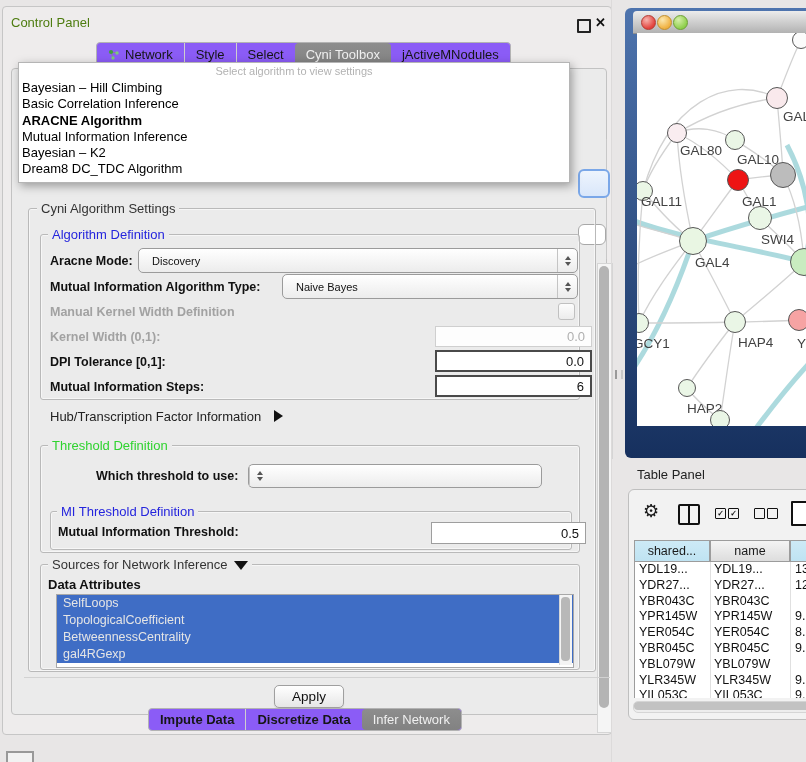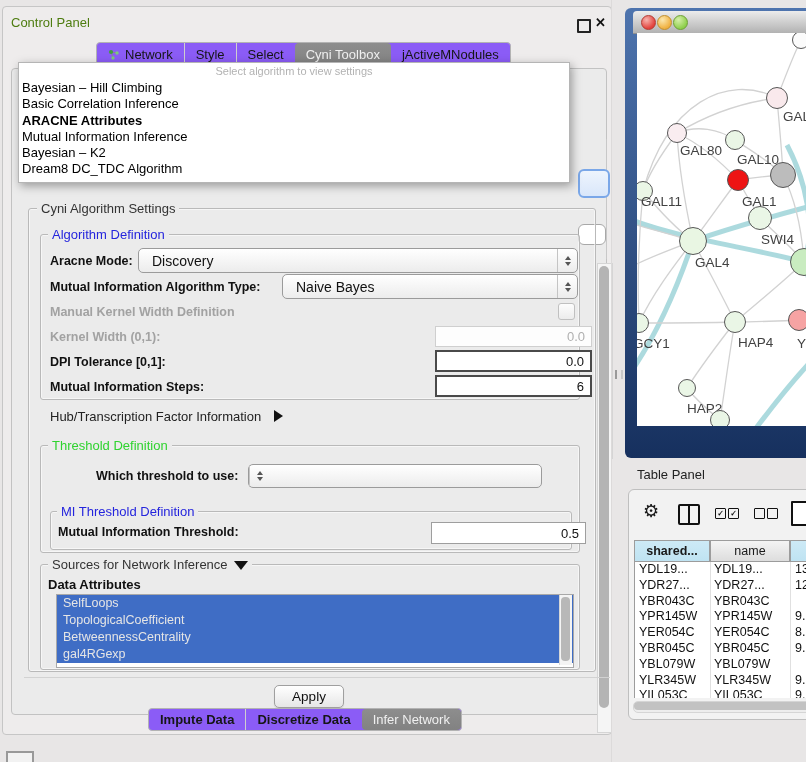--- a/index.html
+++ b/index.html
@@ -38,21 +38,21 @@
   .gtitle{position:absolute;background:#ebebeb;padding:0 4px;font-size:13px;white-space:nowrap;}
   .t-dark{color:#333;}
   .t-blue{color:var(--label_blue,#2424dd);}
   .t-green{color:var(--label_green,#2fd32f);}
 
   .lbl{position:absolute;font-size:12.5px;font-weight:bold;color:#111;white-space:nowrap;}
   .lbl.dim{color:#a2a2a2;}
   .lbl.plain{font-weight:normal;font-size:13px;color:#222;}
 
   .combo{position:absolute;height:23px;border:1px solid #9b9b9b;border-radius:5px;
-    background:linear-gradient(#ffffff,#ececec);display:flex;align-items:center;font-size:14px;}
+    background:linear-gradient(#ffffff,#ececec);display:flex;align-items:center;font-size:11px;}
   .combo .txt{flex:1;padding-left:13px;color:#111;}
   .combo .stepper{width:19px;align-self:stretch;border-left:1px solid #c4c4c4;display:flex;
     flex-direction:column;align-items:center;justify-content:center;gap:2px;}
   .tri-up{width:0;height:0;border-left:3.5px solid transparent;border-right:3.5px solid transparent;border-bottom:4.5px solid #555;}
   .tri-dn{width:0;height:0;border-left:3.5px solid transparent;border-right:3.5px solid transparent;border-top:4.5px solid #555;}
 
   .field{position:absolute;background:#fff;font-size:13px;display:flex;align-items:center;
     justify-content:flex-end;padding:0 6px;color:#111;}
   .field.strong{border:2px solid #4a4a4a;}
   .field.normal{border:1px solid #9e9e9e;}
@@ -117,21 +117,21 @@
     border:1px solid #bfbfbf;border-radius:6px;}
   .gear{left:14px;top:12px;font-size:18px;color:#1a1a1a;line-height:18px;}
   .cols-icon{left:49px;top:14px;width:18px;height:17px;border:2px solid #111;border-radius:2px;}
   .cols-icon::after{content:"";position:absolute;left:50%;top:0;width:2px;height:100%;background:#111;transform:translateX(-50%);}
   .cb{position:absolute;width:9px;height:9px;border:1.5px solid #111;border-radius:1px;font-size:8px;
     line-height:9px;text-align:center;color:#111;font-weight:bold;}
   .doc-icon{left:162px;top:11px;width:16px;height:21px;border:2px solid #111;border-radius:1px;background:#fff;}
 
   .thead{position:absolute;top:50px;height:22px;display:flex;align-items:center;justify-content:center;
     font-size:12.5px;color:#1a1a1a;border:1px solid #9c9c9c;box-sizing:border-box;}
-  .thead.blue{background:linear-gradient(#cdeaf6,var(--header_blue,#bfe3f2));font-weight:bold;}
+  .thead.blue{background:linear-gradient(#cdeaf6,var(--header_blue,#bfe3f2));}
   .thead.gray{background:linear-gradient(#f4f4f4,#dddddd);}
 
   .rows{position:absolute;left:5px;top:72px;width:184px;height:136px;background:#fff;overflow:hidden;
     border-left:1px solid #9c9c9c;}
   .trow{position:relative;height:15.8px;line-height:15.8px;font-size:12.5px;color:#111;white-space:nowrap;}
   .tc{position:absolute;top:0;}
   .tc.c1{left:4px;}
   .tc.c2{left:79px;}
   .tc.c3{left:160px;}
   .grid-v{position:absolute;top:72px;width:0;height:136px;border-left:1px solid #e0e0e0;}
@@ -258,21 +258,21 @@
       <div class="hline" style="left:12px;top:608px;width:586px;"></div>
       <div class="button" style="left:262px;top:616px;width:68px;height:21px;">Apply</div>
     </div>
 
     <div class="abs" id="algo-popup">
       <div class="dd-prompt">Select algorithm to view settings</div>
       <div>
 
       <div class="dd-item"><span>Bayesian – Hill Climbing</span></div>
           <div class="dd-item"><span>Basic Correlation Inference</span></div>
-          <div class="dd-item bold"><span>ARACNE Attributes</span></div>
+          <div class="dd-item bold"><span>ARACNE Algorithm</span></div>
           <div class="dd-item"><span>Mutual Information Inference</span></div>
           <div class="dd-item"><span>Bayesian – K2</span></div>
           <div class="dd-item"><span>Dream8 DC_TDC Algorithm</span></div>
         </div>
     </div>
 
     <div class="abs tabstrip" style="left:145px;top:701px;height:21px;">
       <div class="tab" style="font-weight:bold;">
           <span>Impute Data</span>
         </div>

